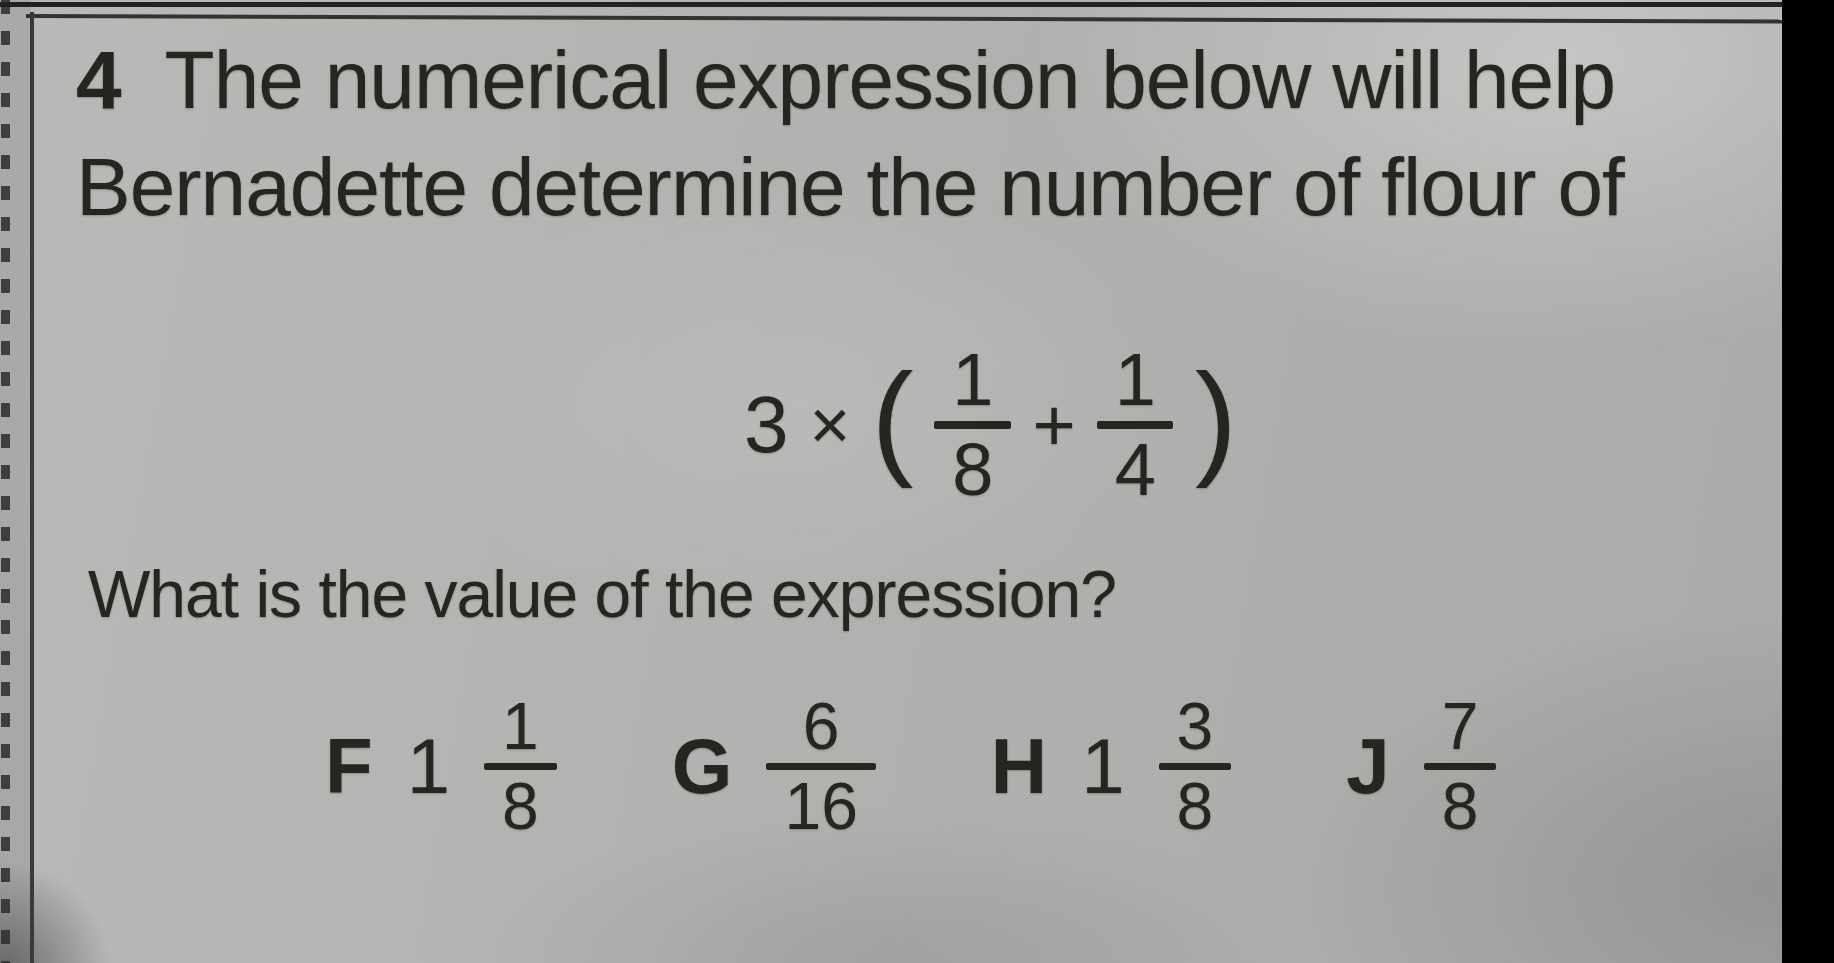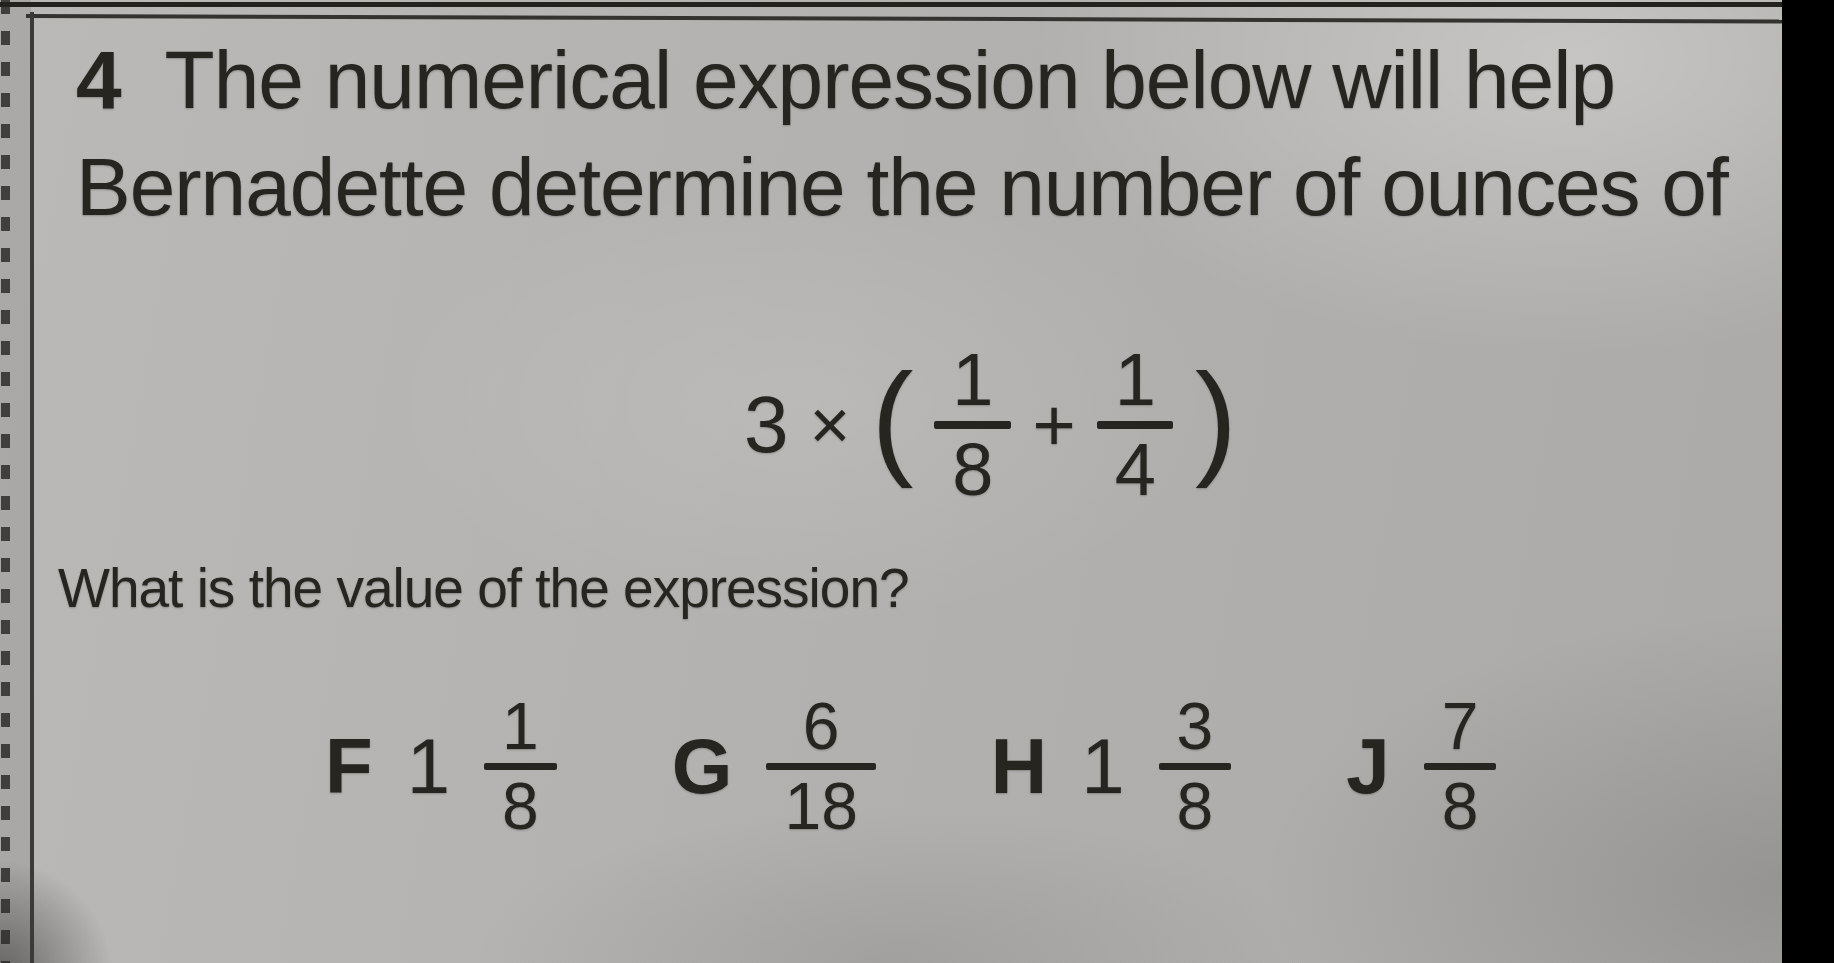--- a/index.html
+++ b/index.html
@@ -67,22 +67,22 @@
     position: absolute; left: 744px; top: 346px;
     display: flex; align-items: center; gap: 22px;
     font-size: 80px; letter-spacing: -1px;
   }
   .expr .frac { font-size: 74px; }
   .times { font-size: 70px; }
   .plus  { font-size: 74px; }
   .paren { font-size: 126px; line-height: 1; padding-bottom: 12px; font-weight: 400; }
 
   .prompt {
-    position: absolute; left: 58px; top: 556px;
-    font-size: 55px; letter-spacing: -1px; white-space: nowrap;
+    position: absolute; left: 88px; top: 556px;
+    font-size: 66px; letter-spacing: -1px; white-space: nowrap;
   }
 
   
   .choices {
     position: absolute; left: 325px; top: 696px;
     display: flex; gap: 115px; align-items: center;
   }
   .choice { display: flex; align-items: center; gap: 34px; font-size: 78px; }
   .clabel { font-weight: 700; }
   .whole:empty { display: none; }
@@ -97,21 +97,21 @@
   <div class="margin-strip"></div>
   <div class="perforation"></div>
   <div class="rule-top-outer"></div>
   <div class="rule-top-inner"></div>
   <div class="rule-left"></div>
 
   <div class="qtext">
     <div>
       <span class="qnum">4</span><span>The numerical expression below will help</span>
     </div>
-    <div>Bernadette determine the number of ounces of</div>
+    <div>Bernadette determine the number of flour of</div>
   </div>
 
   <div class="expr">
     <span>3</span>
     <span class="times">×</span>
     <span class="paren">(</span>
     <span class="frac">
       <span class="fnum">1</span>
       <span class="fbar"></span>
       <span class="fden">8</span>
@@ -138,21 +138,21 @@
         <span class="fden">8</span>
       </span>
     </div>
 
     <div class="choice">
       <span class="clabel">G</span>
 
       <span class="frac">
         <span class="fnum">6</span>
         <span class="fbar"></span>
-        <span class="fden">18</span>
+        <span class="fden">16</span>
       </span>
     </div>
 
     <div class="choice">
       <span class="clabel">H</span>
       <span class="whole">1</span>
       <span class="frac">
         <span class="fnum">3</span>
         <span class="fbar"></span>
         <span class="fden">8</span>

